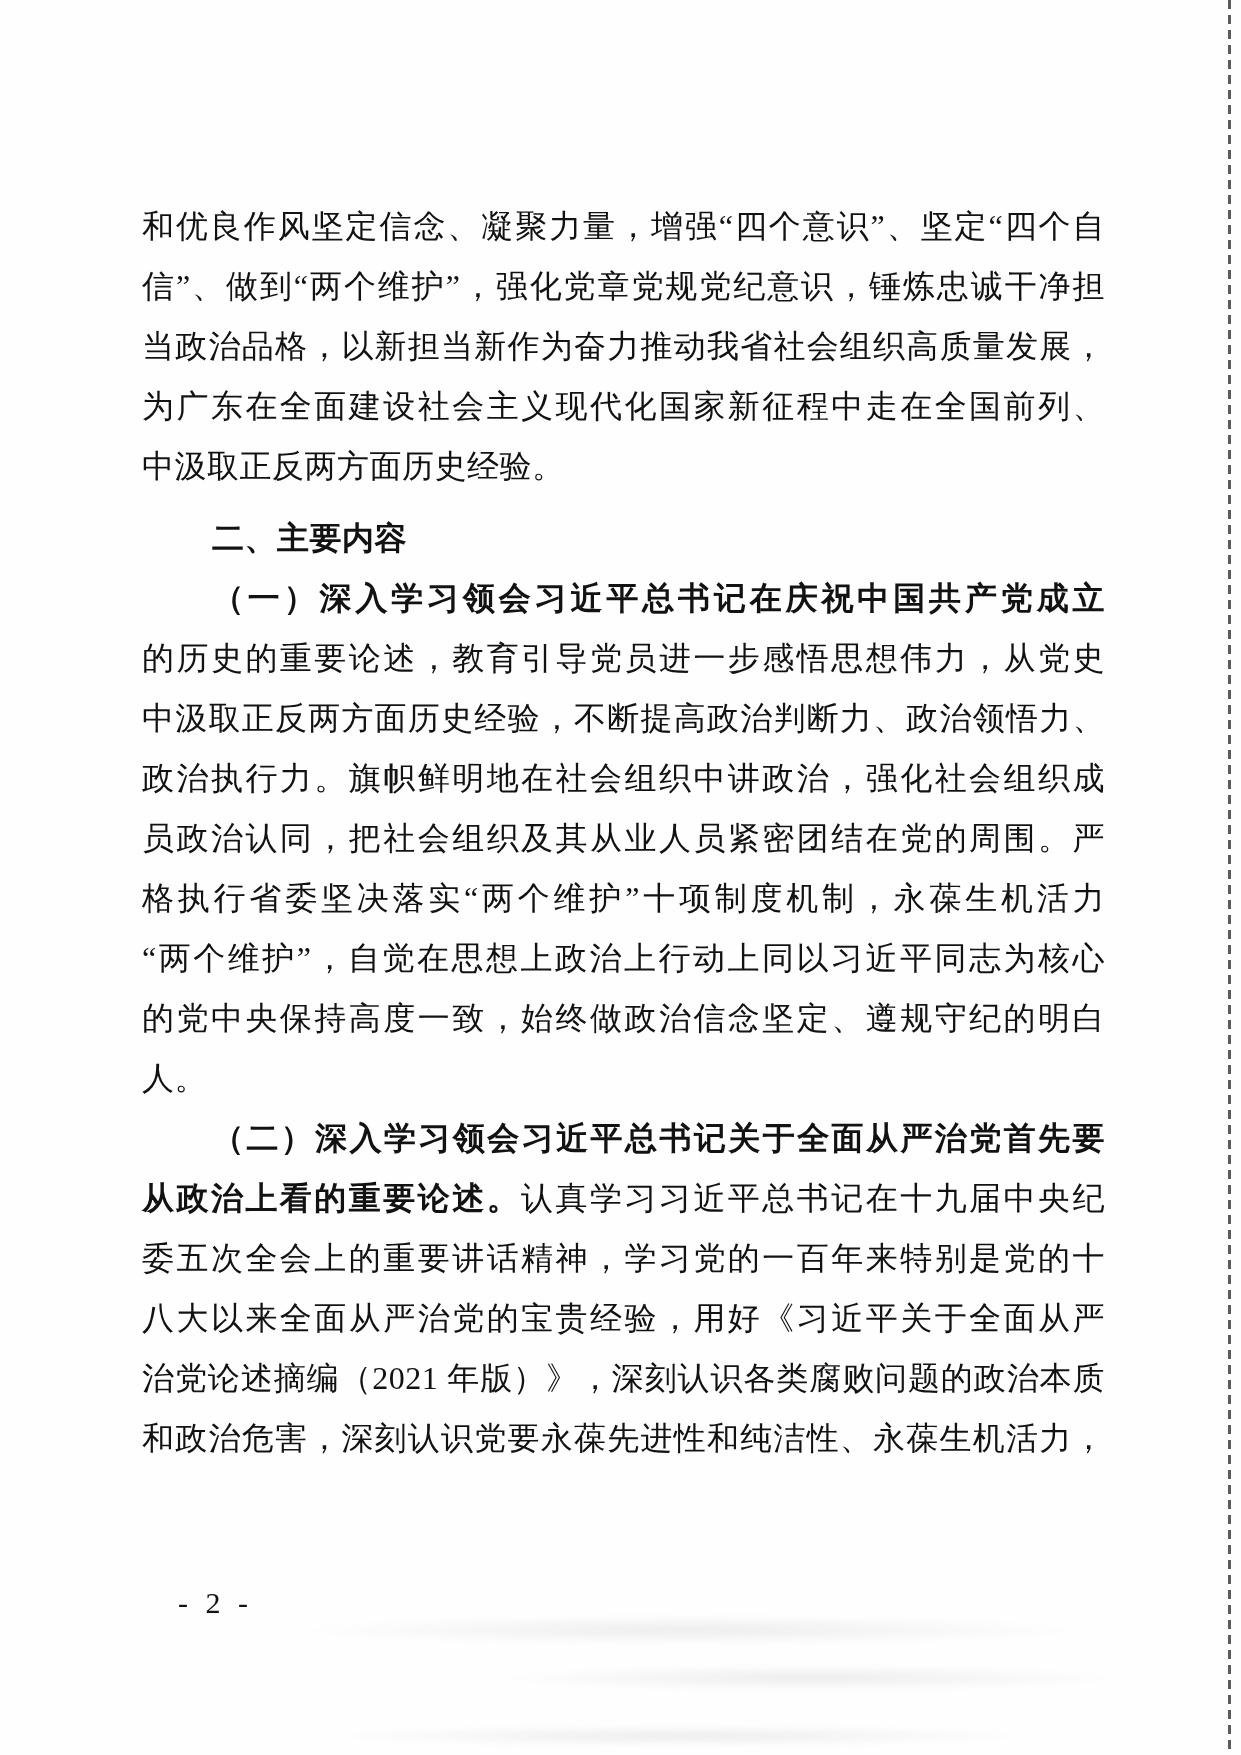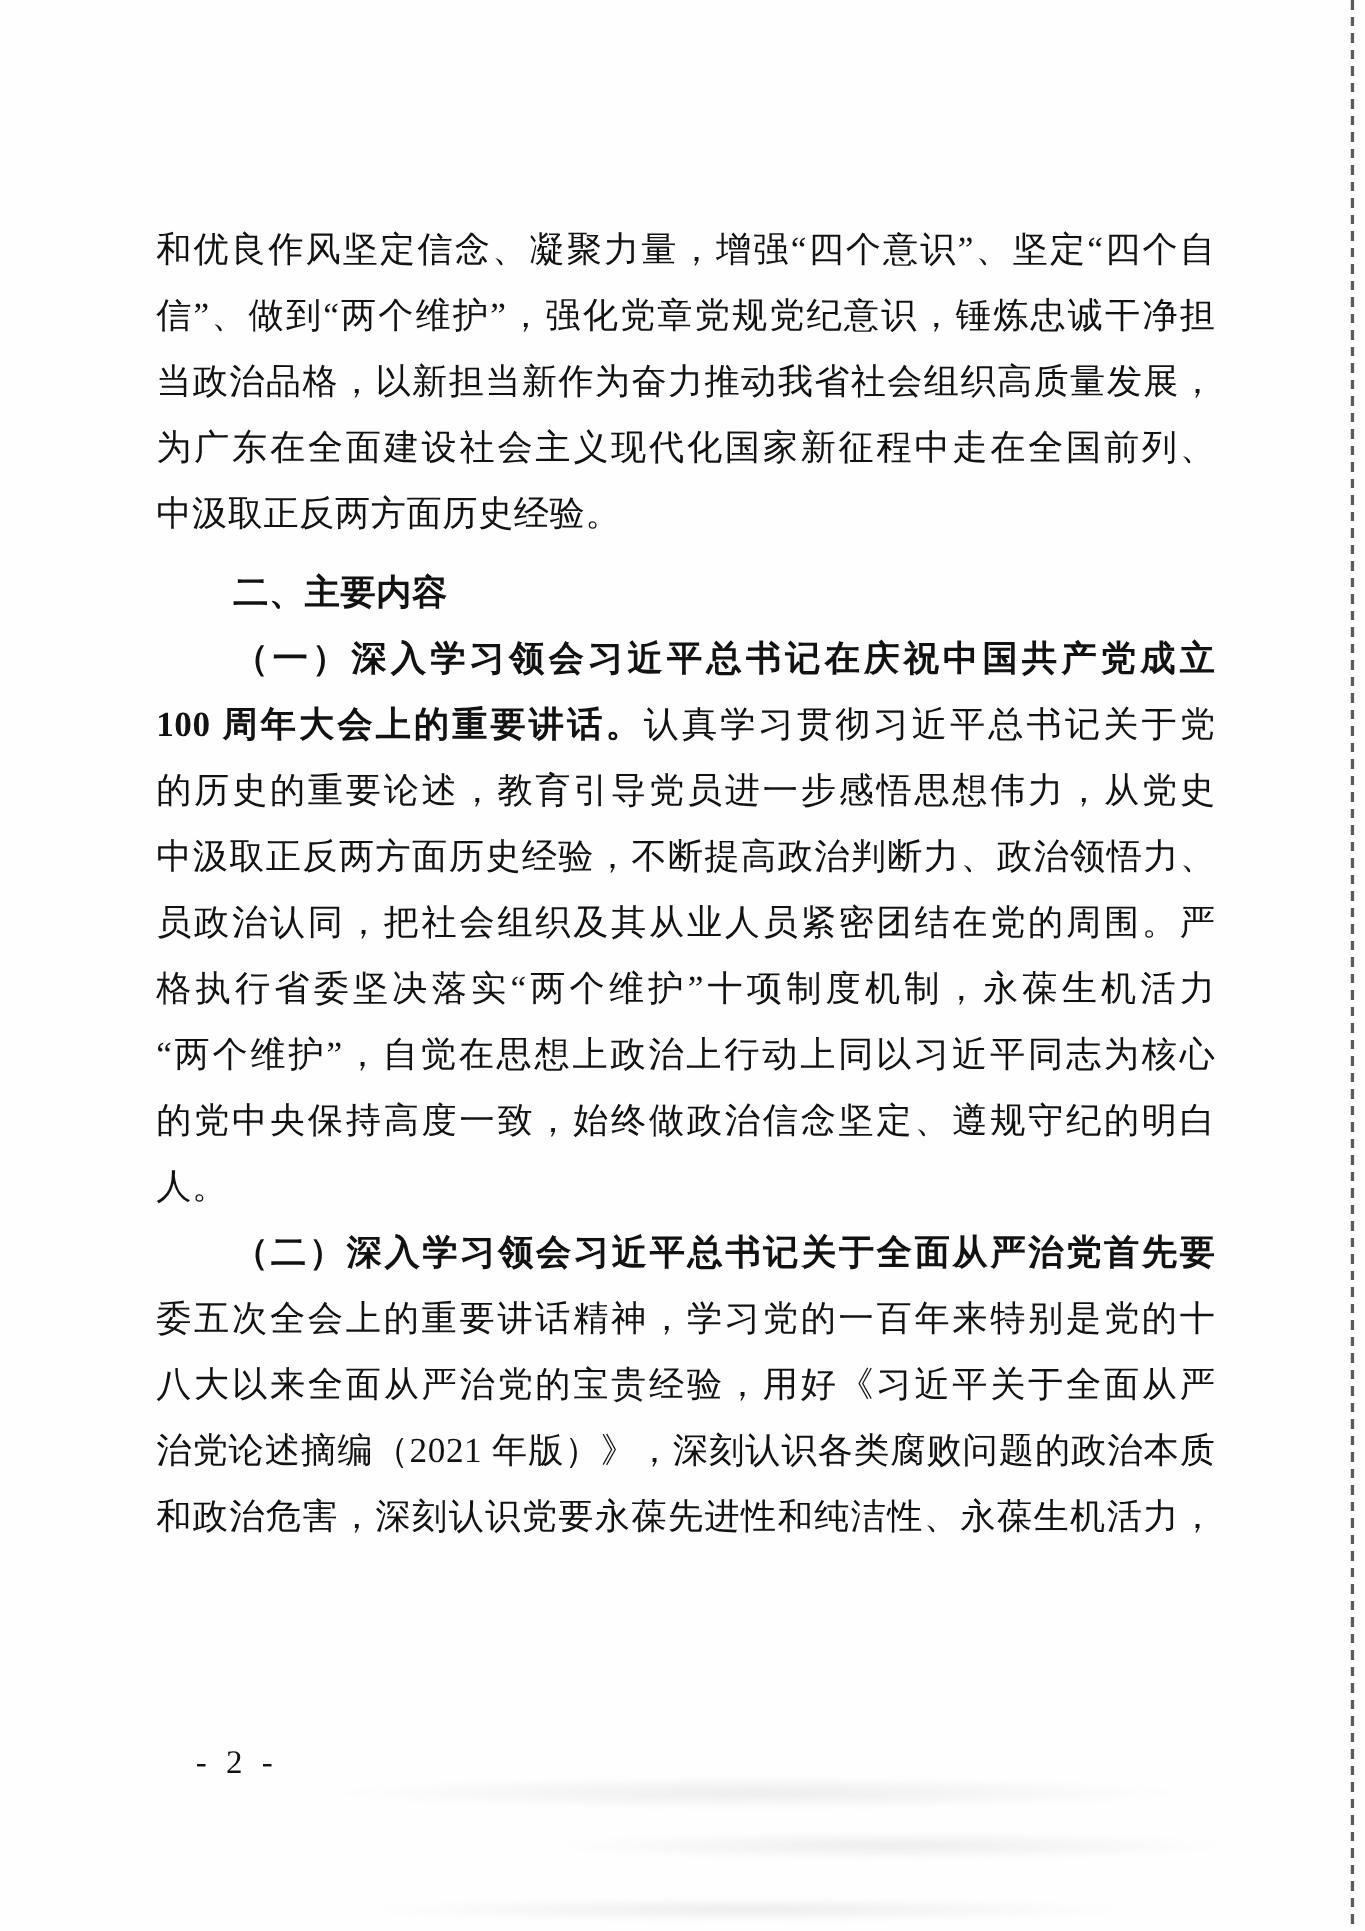--- a/index.html
+++ b/index.html
@@ -82,30 +82,31 @@
 
     <div class="line j">和优良作风坚定信念、凝聚力量，增强“四个意识”、坚定“四个自</div>
     <div class="line j">信”、做到“两个维护”，强化党章党规党纪意识，锤炼忠诚干净担</div>
     <div class="line j">当政治品格，以新担当新作为奋力推动我省社会组织高质量发展，</div>
     <div class="line j">为广东在全面建设社会主义现代化国家新征程中走在全国前列、</div>
     <div class="line">中汲取正反两方面历史经验。</div>
 
     <div class="line heading indent">二、主要内容</div>
 
     <div class="line j indent b">（一）深入学习领会习近平总书记在庆祝中国共产党成立</div>
-    <div class="line j"><span class="b">100 周年大会上的重要讲话。</span><span>认真学习贯彻习近平总书记关于党</span></div>
     <div class="line j">的历史的重要论述，教育引导党员进一步感悟思想伟力，从党史</div>
     <div class="line j">中汲取正反两方面历史经验，不断提高政治判断力、政治领悟力、</div>
+    <div class="line j">政治执行力。旗帜鲜明地在社会组织中讲政治，强化社会组织成</div>
     <div class="line j">员政治认同，把社会组织及其从业人员紧密团结在党的周围。严</div>
     <div class="line j">格执行省委坚决落实“两个维护”十项制度机制，永葆生机活力</div>
     <div class="line j">“两个维护”，自觉在思想上政治上行动上同以习近平同志为核心</div>
     <div class="line j">的党中央保持高度一致，始终做政治信念坚定、遵规守纪的明白</div>
     <div class="line">人。</div>
 
     <div class="line j indent b">（二）深入学习领会习近平总书记关于全面从严治党首先要</div>
+    <div class="line j"><span class="b">从政治上看的重要论述。</span><span>认真学习习近平总书记在十九届中央纪</span></div>
     <div class="line j">委五次全会上的重要讲话精神，学习党的一百年来特别是党的十</div>
     <div class="line j">八大以来全面从严治党的宝贵经验，用好《习近平关于全面从严</div>
     <div class="line j">治党论述摘编（2021 年版）》，深刻认识各类腐败问题的政治本质</div>
     <div class="line j">和政治危害，深刻认识党要永葆先进性和纯洁性、永葆生机活力，</div>
 
   </div>
 
   <div class="footer">- 2 -</div>
 
   <div class="scan-edge"></div>

